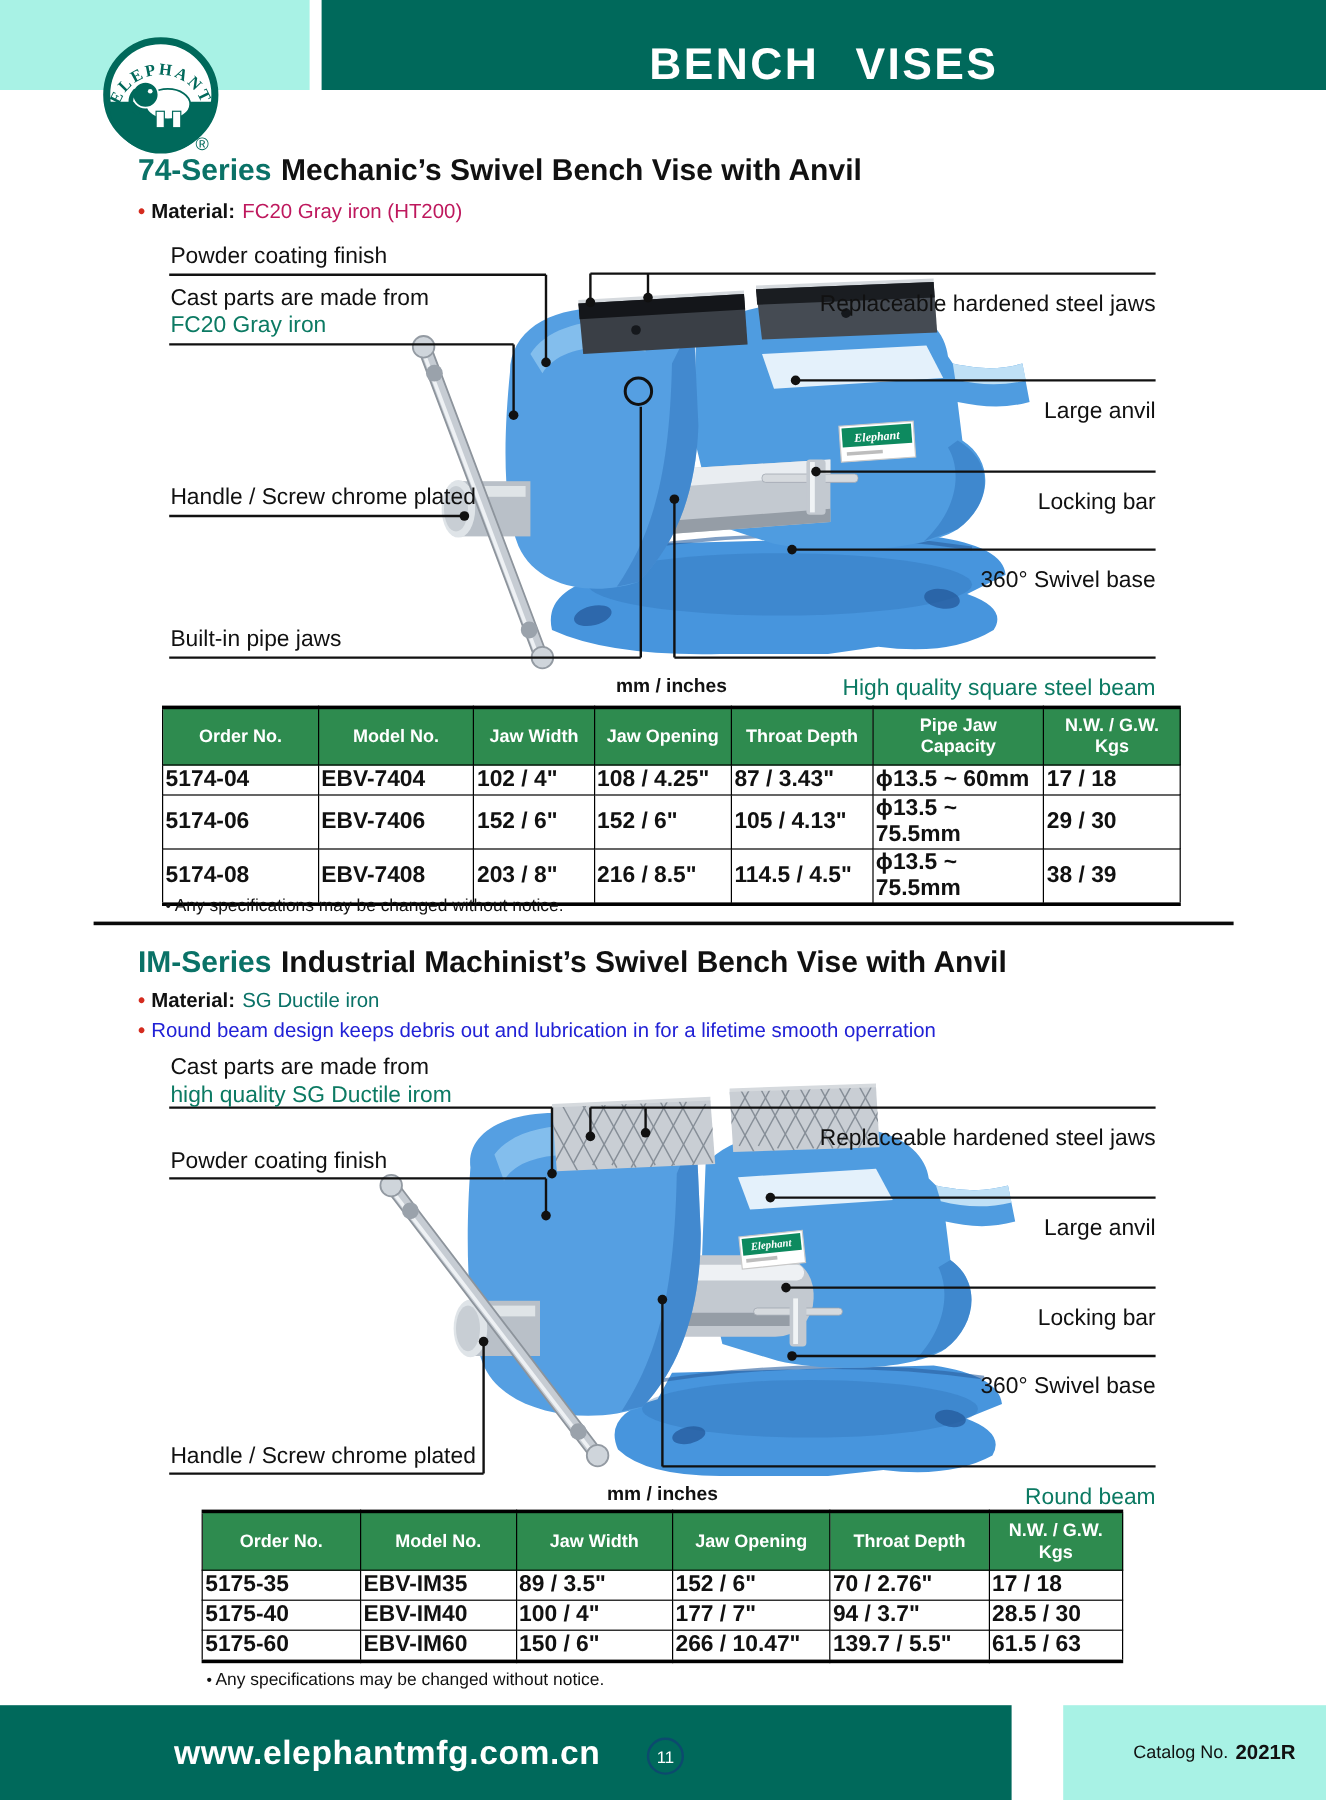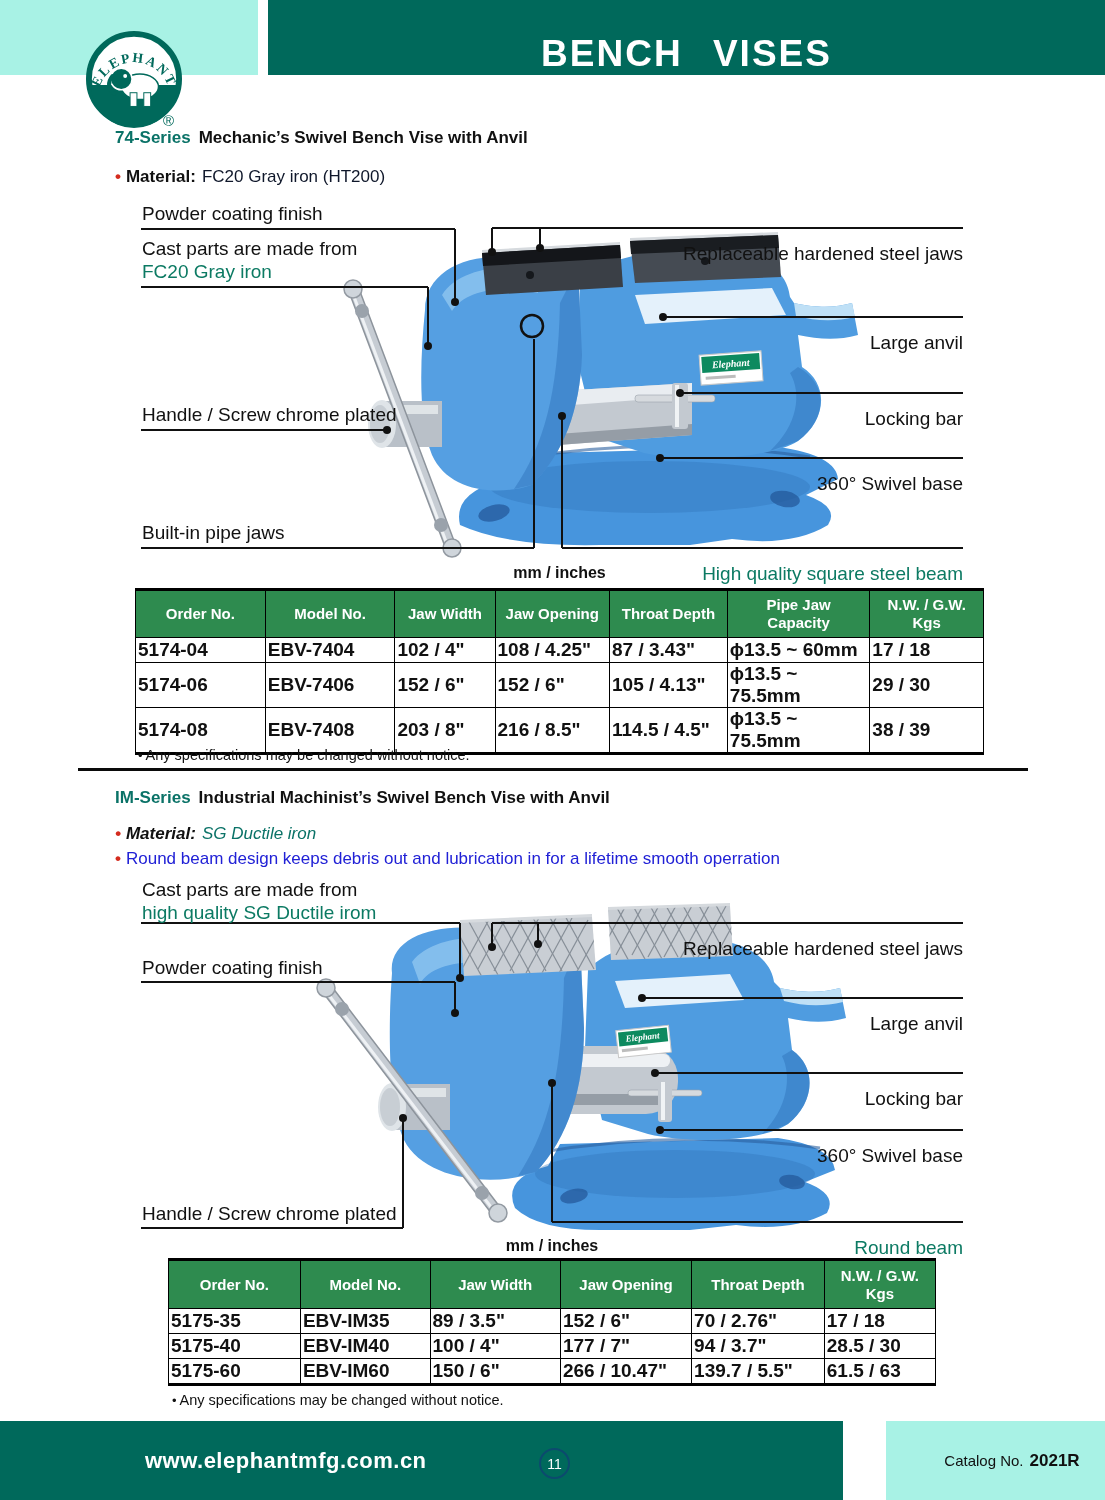--- a/index.html
+++ b/index.html
@@ -6,26 +6,26 @@
   .page{position:relative;width:1105px;height:1500px;background:#fff;overflow:hidden;
         font-family:"Liberation Sans", sans-serif;color:#111;}
   
   .band-aqua{position:absolute;left:0;top:0;width:258px;height:75px;background:#a8f2e5;}
   .band-teal{position:absolute;left:268px;top:0;width:837px;height:75px;background:#00695b;
              display:flex;align-items:flex-end;justify-content:center;}
   .page-title{color:#fff;font-size:37px;font-weight:bold;letter-spacing:2px;word-spacing:18px;margin:0;}
   .logo{position:absolute;left:85px;top:28px;width:98px;height:102px;}
   .reg-mark{position:absolute;left:163px;top:112px;font-size:15px;color:#00695b;}
   
-  .sec-head{position:absolute;left:115px;font-size:17px;font-weight:bold;white-space:nowrap;}
+  .sec-head{position:absolute;left:115px;font-size:25px;font-weight:bold;white-space:nowrap;}
   .sec-head .series{color:#0a7267;margin-right:8px;}
   .bullet-line{position:absolute;left:115px;font-size:17px;white-space:nowrap;}
   .bullet-line .dot{color:#d42b1e;font-size:17px;margin-right:5px;font-weight:bold;}
   .bullet-line .lbl{font-weight:bold;color:#111;margin-right:6px;}
-  .val-blue{color:#0f172a;}
+  .val-blue{color:#be185d;}
   .val-teal{color:#0a7267;}
   .feature-blue{color:#2121d6;}
   
   .fig{position:absolute;left:130px;width:860px;}
   .fig svg{position:absolute;left:0;top:0;}
   .co{position:absolute;font-size:19px;line-height:23px;color:#111;white-space:nowrap;z-index:2;}
   .co-r{text-align:right;margin-top:41px;}
   .co-teal{color:#0c7a63;}
   
   .units{position:absolute;font-size:16px;font-weight:bold;text-align:center;}
@@ -39,21 +39,21 @@
   .tIM th{height:43px;}
   .note{position:absolute;font-size:14.5px;color:#111;}
   .note .dot{font-size:13px;margin-right:3px;}
   .divider{position:absolute;left:78px;top:768px;width:950px;height:3px;background:#0a0a0a;}
   
   .foot-teal{position:absolute;left:0;top:1421px;width:843px;height:79px;background:#00695b;}
   .foot-aqua{position:absolute;left:858px;top:1421px;width:252px;height:79px;background:#a8f2e5;
              display:flex;align-items:center;justify-content:center;font-size:15px;color:#111;margin-left:28px;}
   .foot-aqua b{font-size:17px;margin-left:6px;}
   .website{position:absolute;left:145px;top:1421px;height:79px;display:flex;align-items:center;
-           color:#fff;font-size:22px;font-weight:bold;letter-spacing:.5px;}
+           color:#fff;font-size:28px;font-weight:bold;letter-spacing:.5px;}
   .page-circle{position:absolute;left:539px;top:1448px;width:27px;height:27px;border:2px solid #0c4a6e;
                border-radius:50%;color:#fff;font-size:14px;display:flex;align-items:center;
                justify-content:center;}
 </style>
 </head>
 <body>
 
 <div class="page">
 
   <div class="band-aqua"></div>
@@ -246,21 +246,21 @@
 
   <div class="note" style="left:138px;top:747px;">
     <span class="dot">•</span><span>Any specifications may be changed without notice.</span>
   </div>
 
   <div class="divider"></div>
 
   <div class="sec-head" style="top:788px;">
     <span class="series">IM-Series</span><span>Industrial Machinist’s Swivel Bench Vise with Anvil</span>
   </div>
-  <div class="bullet-line" style="top:824px;font-style:italic;">
+  <div class="bullet-line" style="top:824px;">
     <span class="dot">•</span><span class="lbl">Material:</span><span class="val-teal">SG Ductile iron</span>
   </div>
   <div class="bullet-line" style="top:849px;">
     <span class="dot">•</span><span class="feature-blue">Round beam design keeps debris out and lubrication in for a lifetime smooth operration</span>
   </div>
 
   <div class="fig" style="top:878px;height:362px;">
     <svg width="860" height="362" viewBox="0 0 860 362">
       <defs>
         <clipPath id="jawF2">

